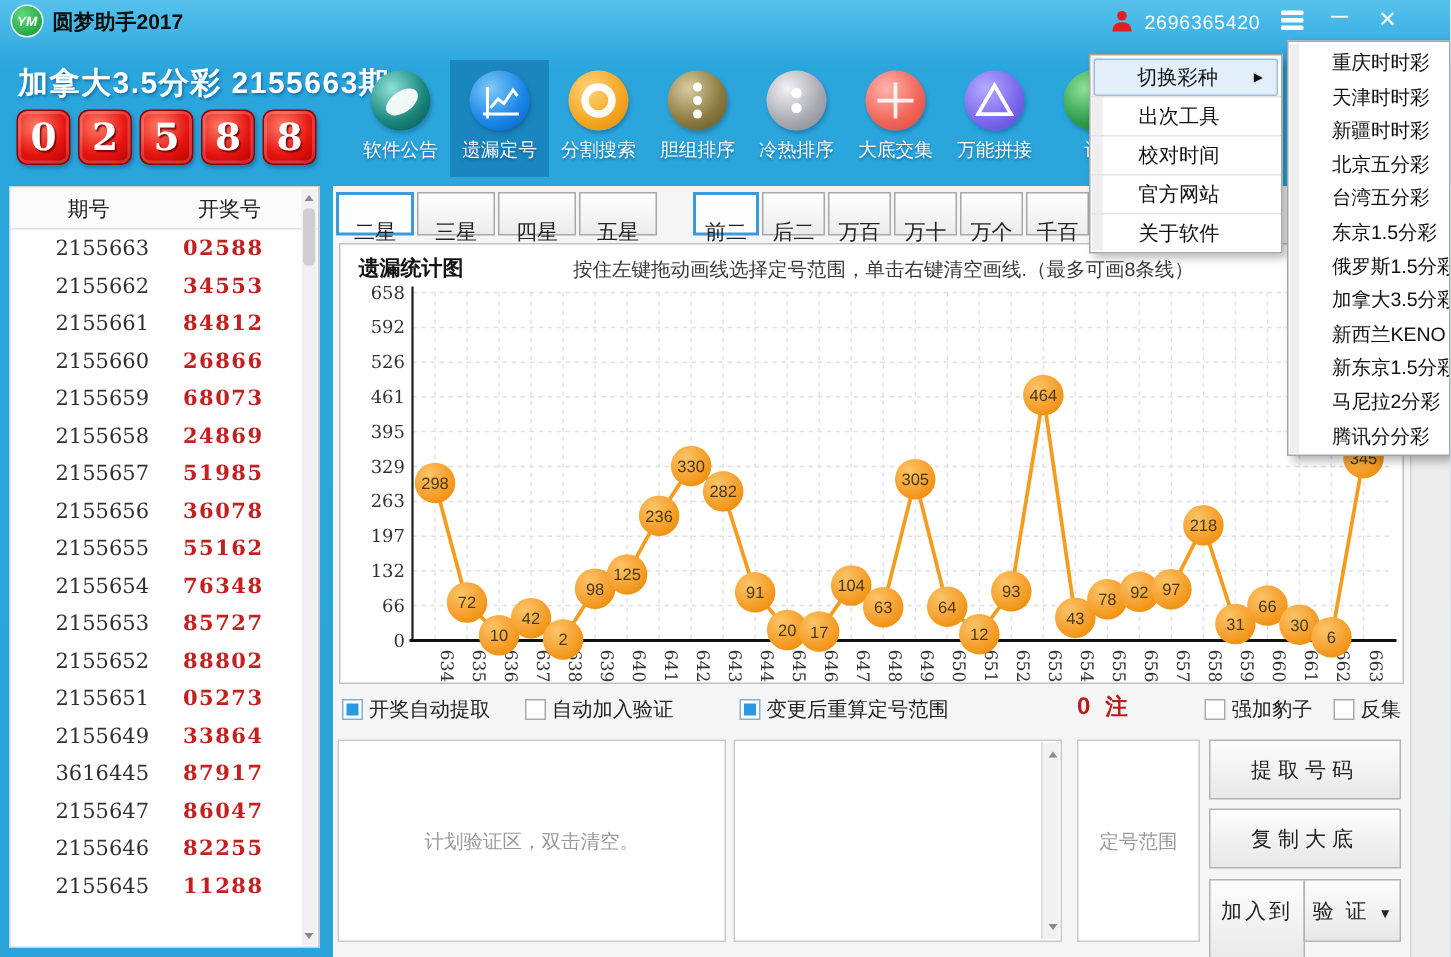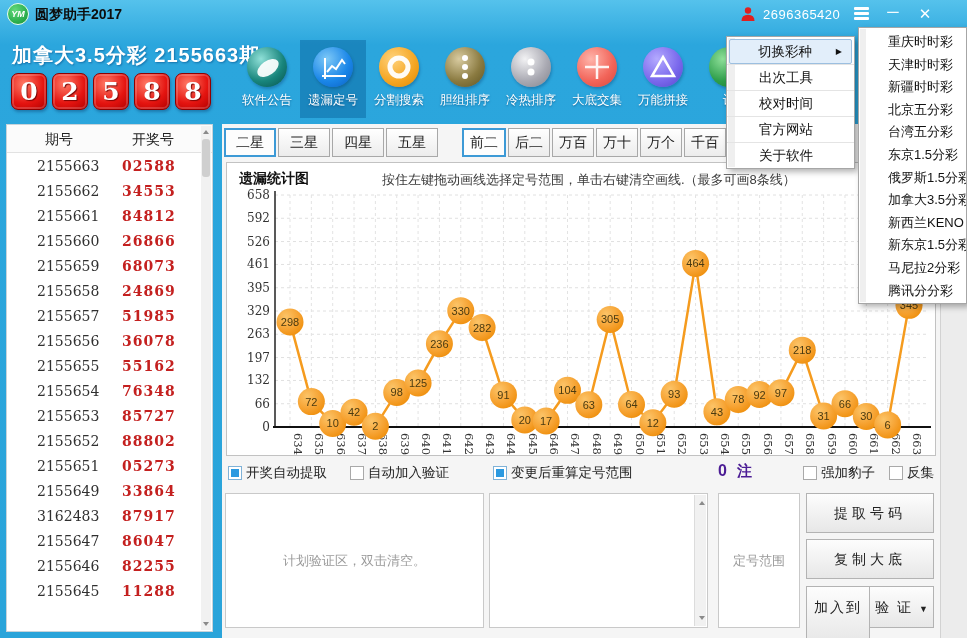--- a/index.html
+++ b/index.html
@@ -61,38 +61,38 @@
   #table-thumb { position:absolute; left:1px; top:13px; width:8px; height:38px; background:#cfcfcf; border-radius:3px; }
 
   
   #main-panel { position:absolute; left:222px; top:124px; width:745px; height:514px; background:#f5f5f5; }
   #right-strip { position:absolute; left:718px; top:0; width:27px; height:514px; background:#ececec; border-left:1px solid #d2d2d2; }
 
   
   .tab-group { position:absolute; top:4px; display:flex; gap:2px; }
   #tabs-g1 { left:2px; }
   #tabs-g2 { left:240px; }
-  .tab { height:29px; line-height:27px; padding:0 6px; min-width:42px; background:linear-gradient(#ffffff,#ececec);
+  .tab { height:29px; line-height:27px; padding:12px 6px; min-width:42px; background:linear-gradient(#ffffff,#ececec);
     border:1px solid #a8a8a8; font-size:14px; color:#222; text-align:center; cursor:pointer; }
   #tabs-g1 .tab { min-width:52px; }
   .tab.active { border:2px solid #3d9ad6; line-height:25px; background:#fdfdfd; }
 
   
   #chart-panel { position:absolute; left:4px; top:38px; width:710px; height:294px; background:#fff; border:1px solid #c2c2c2; }
   #chart-title { position:absolute; left:12px; top:7px; font-size:14px; font-weight:bold; color:#111; }
   #chart-instruction { position:absolute; left:155px; top:8px; font-size:13px; color:#3a3a3a; white-space:nowrap; }
   #chart-svg-holder { position:absolute; left:0; top:26px; width:708px; height:266px; cursor:crosshair; }
 
   
   #options-row { position:absolute; left:0; top:334px; width:718px; height:32px; font-size:13.5px; color:#222; }
   .cb-item { position:absolute; top:6px; display:flex; align-items:center; cursor:pointer; }
   .cb-box { width:14px; height:14px; background:#fff; border:1px solid #a9a9a9; margin-right:4px; position:relative; }
   .cb-item.checked .cb-box { border:1px solid #7fb2d8; }
   .cb-item.checked .cb-box:after { content:""; position:absolute; left:2px; top:2px; width:8px; height:8px; background:#2b99e0; }
-  #count-box { position:absolute; left:496px; top:4px; font-weight:bold; color:#4c1d95; }
+  #count-box { position:absolute; left:496px; top:4px; font-weight:bold; color:#b91c1c; }
   #count-value { font-size:16px; margin-right:10px; }
   #count-unit { font-size:15px; }
 
   
   #bottom-row { position:absolute; left:0; top:369px; width:718px; height:136px; }
   .white-box { position:absolute; top:0; height:135px; background:#fff; border:1px solid #c9c9c9; }
   #plan-box { left:3px; width:259px; display:flex; align-items:center; justify-content:center; }
   #plan-placeholder { color:#9a9a9a; font-size:13px; }
   #verify-box { left:267px; width:219px; }
   #verify-scroll { right:1px; top:1px; width:12px; height:131px; border-left:1px solid #dcdcdc; }
@@ -263,21 +263,21 @@
         </div>
         <div class="result-row">
           <span class="issue">2155651</span>
           <span class="number">05273</span>
         </div>
         <div class="result-row">
           <span class="issue">2155649</span>
           <span class="number">33864</span>
         </div>
         <div class="result-row">
-          <span class="issue">3162483</span>
+          <span class="issue">3616445</span>
           <span class="number">87917</span>
         </div>
         <div class="result-row">
           <span class="issue">2155647</span>
           <span class="number">86047</span>
         </div>
         <div class="result-row">
           <span class="issue">2155646</span>
           <span class="number">82255</span>
         </div>

